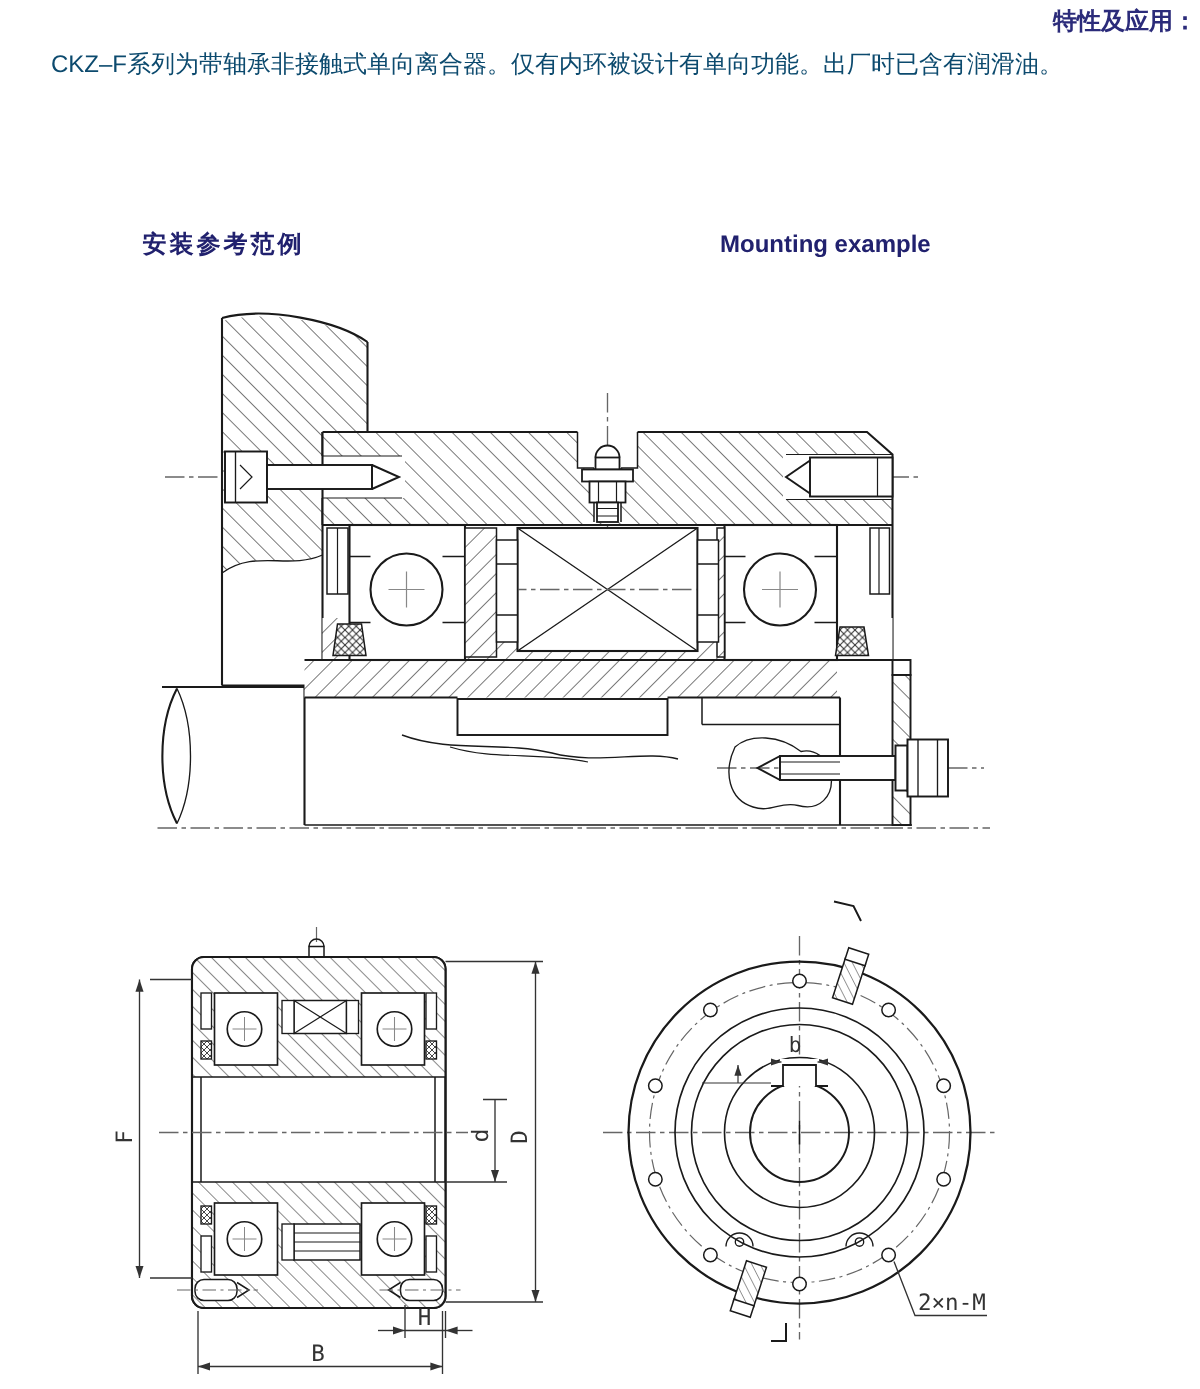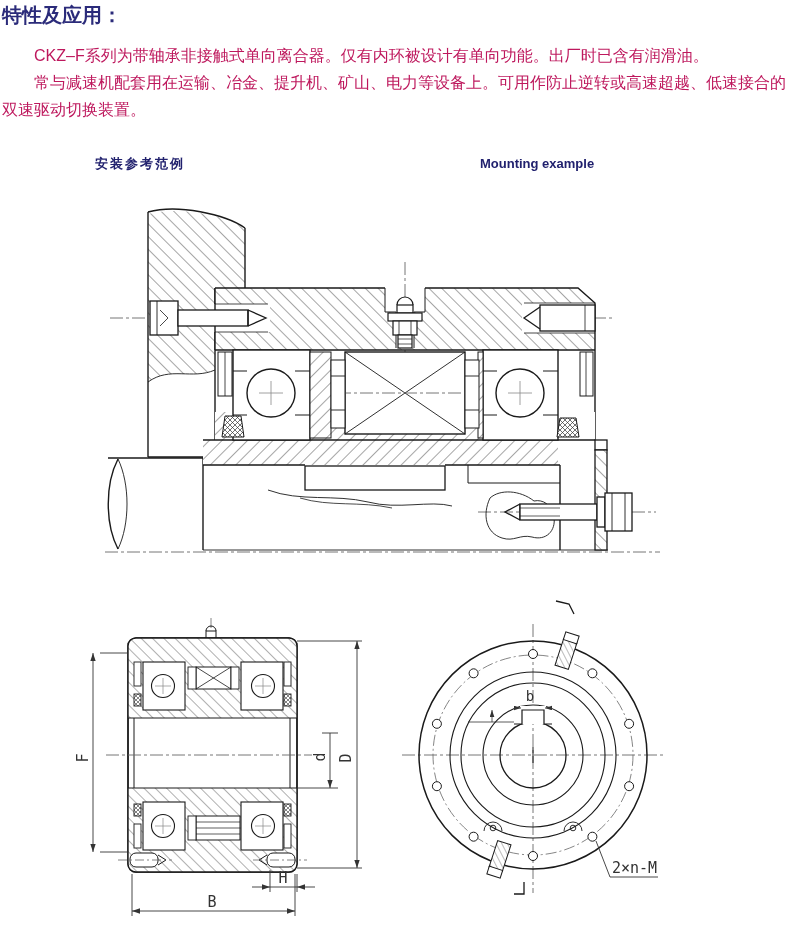--- a/index.html
+++ b/index.html
@@ -2,43 +2,42 @@
 <html><head>
 <meta charset="utf-8">
 <style>
   html,body{margin:0;padding:0;}
   body{
     width:800px;height:926px;position:relative;background:#ffffff;
     font-family:"Liberation Sans",sans-serif;overflow:hidden;
   }
   .intro{position:absolute;left:2px;top:4px;width:796px;}
   .intro h1{
-    margin:0 0 16px 0;font-size:20px;font-weight:bold;color:#2b2b7a;line-height:22px;
+    margin:0 0 4px 0;font-size:16px;font-weight:bold;color:#2b2b7a;line-height:22px;text-align:right;
   }
   .intro p{
-    margin:0;text-indent:2em;font-size:16px;line-height:27px;color:#be185d;
+    margin:0;text-indent:2em;font-size:16px;line-height:27px;color:#0c4a6e;
   }
   .hrow h2{
-    position:absolute;margin:0;font-size:13px;font-weight:bold;color:#21216e;top:151px;line-height:26px;
+    position:absolute;margin:0;font-size:16px;font-weight:bold;color:#21216e;top:151px;line-height:26px;
   }
   .hrow .zh{left:95px;letter-spacing:2px;}
   .hrow .en{left:480px;}
   svg{position:absolute;}
   svg text{font-family:"DejaVu Sans Mono","Liberation Mono",monospace;fill:#333;}
   #fig-main{left:95px;top:190px;}
   #fig-section{left:55px;top:595px;}
   #fig-front{left:395px;top:580px;}
 </style>
 </head>
 <body>
 
 <section class="intro">
   <h1>特性及应用：</h1>
   <p>CKZ–F系列为带轴承非接触式单向离合器。仅有内环被设计有单向功能。出厂时已含有润滑油。</p>
-  <p>常与减速机配套用在运输、冶金、提升机、矿山、电力等设备上。可用作防止逆转或高速超越、低速接合的双速驱动切换装置。</p>
 </section>
 
 <div class="hrow">
   <h2 class="zh">安装参考范例</h2>
   <h2 class="en">Mounting example</h2>
 </div>
 
 <svg id="fig-main" width="575" height="380" viewBox="95 190 575 380">
   <defs>
     <pattern id="hA1" width="9" height="9" patternUnits="userSpaceOnUse" patternTransform="rotate(-45)">

